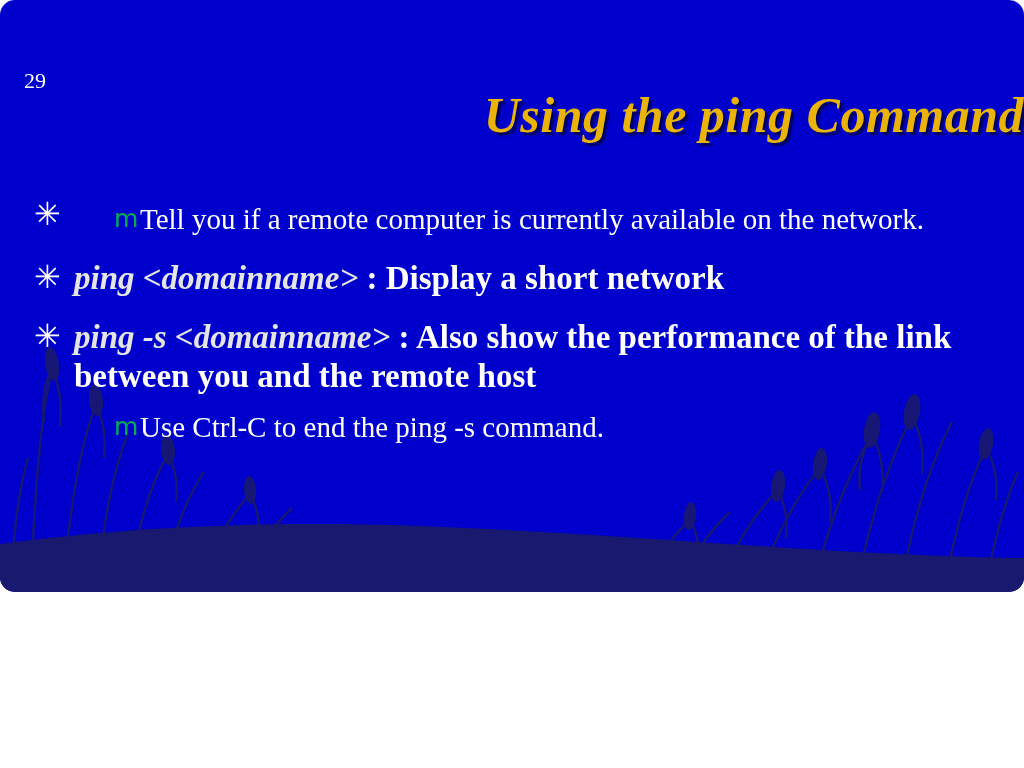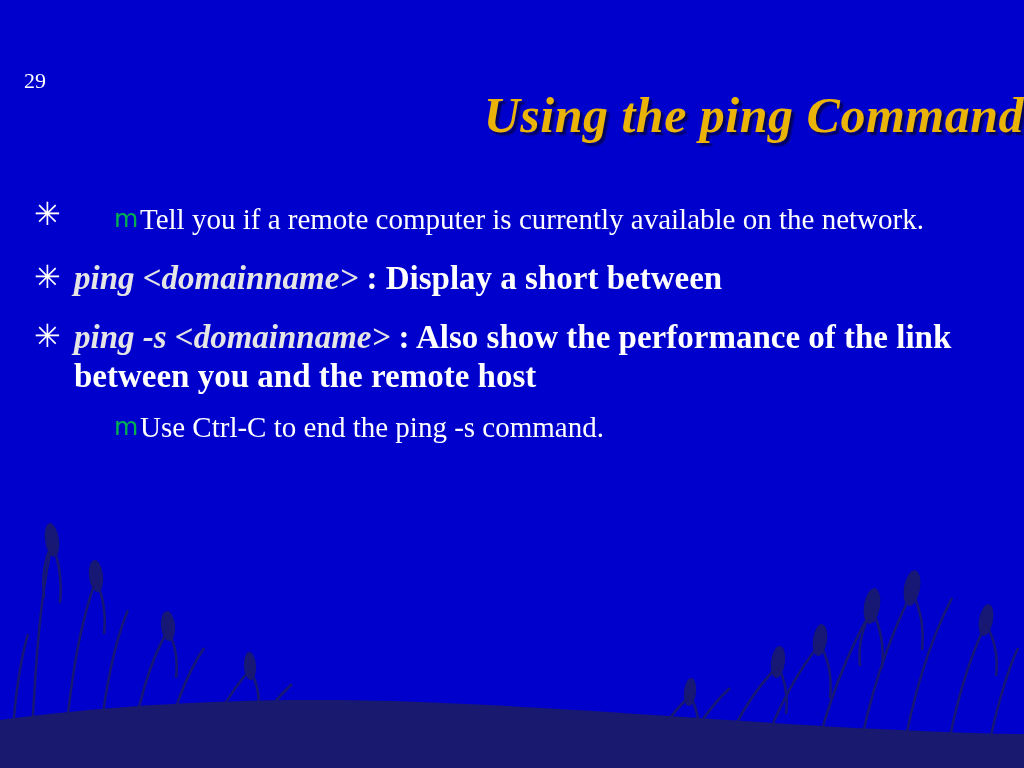--- a/index.html
+++ b/index.html
@@ -8,23 +8,24 @@
   }
   body {
     width: 1024px;
     height: 768px;
     overflow: hidden;
     font-family: "Liberation Serif", serif;
   }
   .slide {
     position: relative;
     width: 1024px;
-    height: 768px;
+    height: 592px;
     background: #0000CC;
     overflow: hidden;
+    border-radius: 15px;
   }
   
   .ground {
     position: absolute;
     left: 0;
     bottom: 0;
     width: 1024px;
     height: 90px;
     z-index: 1;
   }
@@ -190,21 +191,21 @@
       <span class="bullet">✳</span>
     </div>
 
     <div class="lvl2 sp-after-1">
       <span class="bullet2">m</span>
       <span>Tell you if a remote computer is currently available on the network.</span>
     </div>
 
     <div class="lvl1 sp-after-2">
       <span class="bullet">✳</span>
-      <span class="cmd">ping &lt;domainname&gt;</span><span> : Display a short between</span>
+      <span class="cmd">ping &lt;domainname&gt;</span><span> : Display a short network</span>
     </div>
 
     <div class="lvl1">
       <span class="bullet">✳</span>
       <span class="cmd">ping -s &lt;domainname&gt;</span><span> : Also show the performance of the link between you and the remote host</span>
     </div>
 
     <div class="lvl2 sp-before-3">
       <span class="bullet2">m</span>
       <span>Use Ctrl-C to end the ping -s command.</span>

